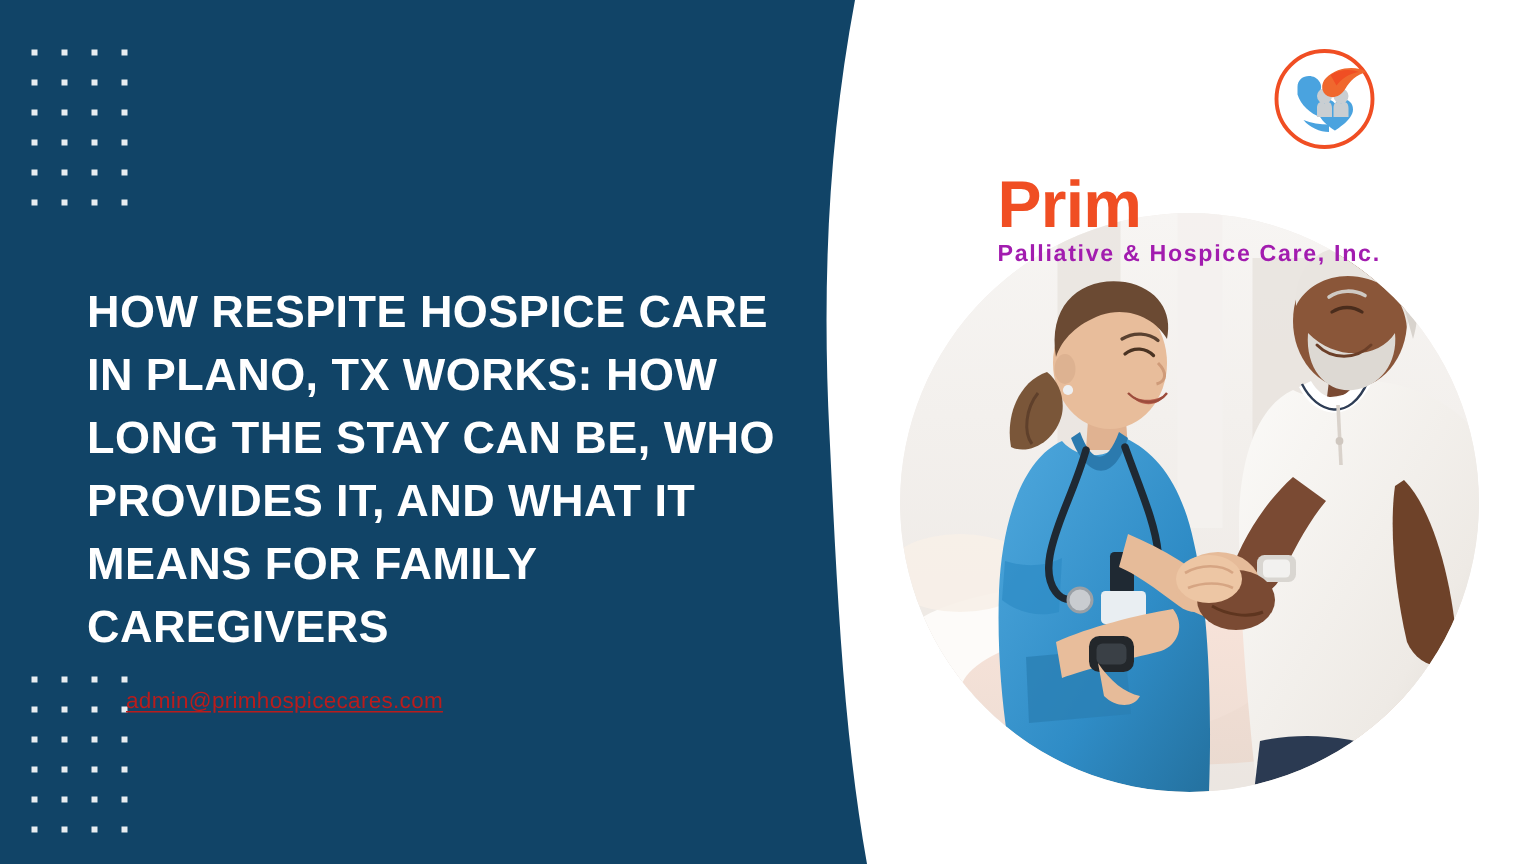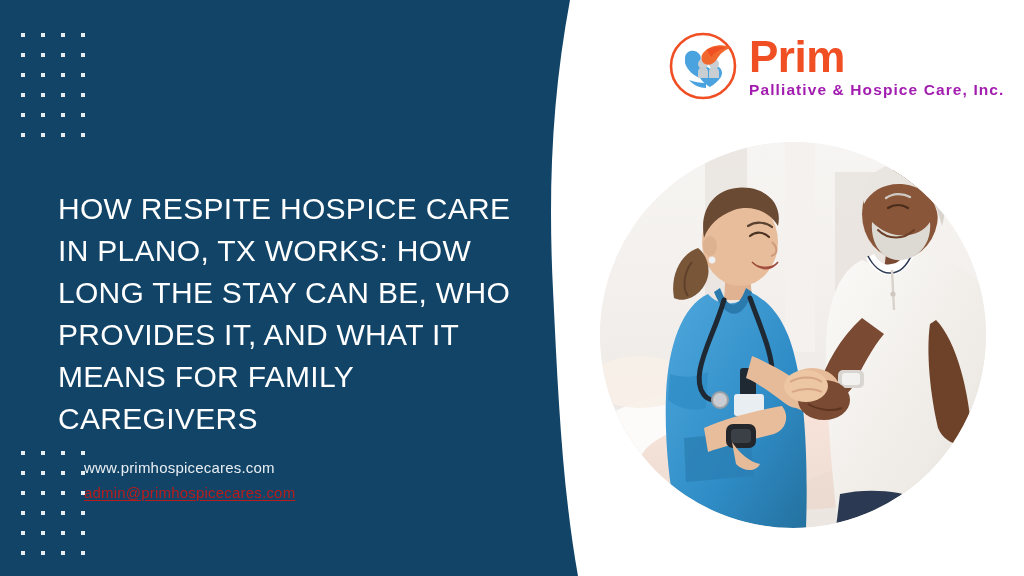--- a/index.html
+++ b/index.html
@@ -51,21 +51,21 @@
   }
 
   
   .headline {
     position:absolute;
     left:58px; top:188px;
     width:460px;
     z-index:4;
     color:#ffffff;
     font-size:30px;
-    font-weight:400;
+    font-weight:700;
     line-height:42px;
     letter-spacing:0.3px;
     text-transform:uppercase;
   }
 
   
   .contact {
     position:absolute;
     left:84px; top:455px;
     z-index:4;
@@ -81,22 +81,23 @@
     text-underline-offset:2px;
     color:#b91c1c;
   }
 
   
   .logo {
     position:absolute;
     left:665px; top:28px;
     z-index:5;
     display:flex;
-    align-items:center;
+    align-items:flex-end;
     gap:8px;
+    flex-direction:column;
   }
   .logo-mark { width:76px; height:76px; flex:0 0 76px; }
   .logo-mark svg { display:block; width:76px; height:76px; }
   .logo-text { padding-top:2px; }
   .logo-word {
     display:block;
     font-size:44px;
     font-weight:bold;
     color:#f04e23;
     line-height:46px;
@@ -185,21 +186,20 @@
     <span class="dot"></span>
     <span class="dot"></span>
     <span class="dot"></span>
     <span class="dot"></span>
     <span class="dot"></span>
   </div>
 
   <h1 class="headline">How Respite Hospice Care in Plano, TX Works: How Long the Stay Can Be, Who Provides It, and What It Means for Family Caregivers</h1>
 
   <div class="contact">
-    <span class="site">www.primhospicecares.com</span>
     <a class="email" href="#">admin@primhospicecares.com</a>
   </div>
 
   <div class="logo">
     <span class="logo-mark">
       <svg viewBox="0 0 76 76" xmlns="http://www.w3.org/2000/svg" aria-hidden="true">
         <circle cx="38" cy="38" r="32" fill="none" stroke="#f04e23" stroke-width="2.6"></circle>
         <path d="M20 30 C20 22, 31 20, 35 27 C36 29, 36 31, 35 33
                  L35 50 C29 48, 22 42, 20 35 Z" fill="#4aa3df"></path>
         <path d="M33 44 C33 38, 41 36, 45 41 C49 36, 57 38, 57 45

